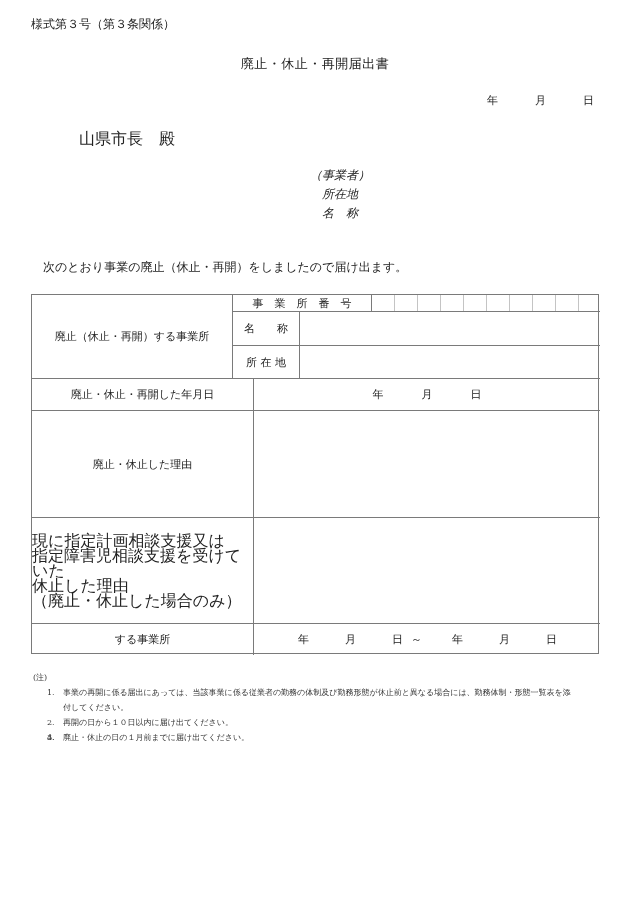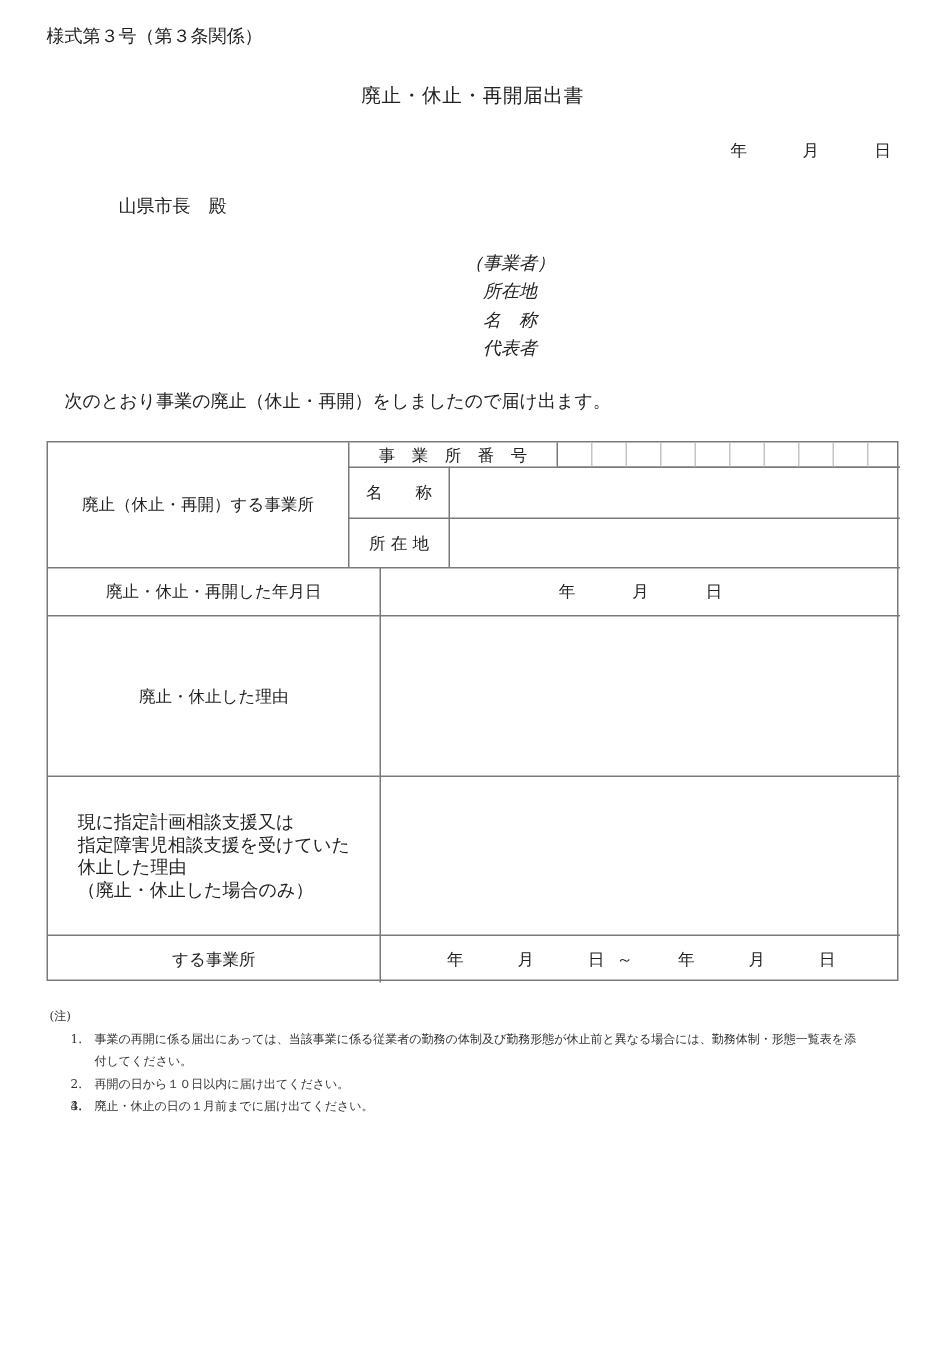--- a/index.html
+++ b/index.html
@@ -2,31 +2,31 @@
 <html><head>
 <meta charset="utf-8">
 <style>
   html, body { margin:0; padding:0; background:#ffffff; }
   body { width:630px; height:903px; position:relative; overflow:hidden;
          font-family: "DejaVu Serif", "Liberation Serif", serif; color:#222; }
   .abs { position:absolute; white-space:nowrap; }
   .form-no { left:31px; top:16px; font-size:12px; }
   .title { left:0; width:630px; top:55px; text-align:center; font-size:13px; letter-spacing:0.5px; }
   .date-line { top:93px; font-size:11px; }
-  .addressee { left:79px; top:129px; font-size:12px; }
+  .addressee { left:79px; top:129px; font-size:16px; }
   .applicant { left:0; width:630px; text-align:center; font-size:12px; line-height:19px; top:166px;font-style:italic; }
   .intro { left:43px; top:259px; font-size:12px;text-align:center; }
 
   .tbl { position:absolute; left:31px; top:294px; width:568px; height:360px;
          border:1px solid #7a7a7a; box-sizing:border-box; }
   .hl { position:absolute; height:0; border-top:1px solid #7a7a7a; }
   .vl { position:absolute; width:0; border-left:1px solid #7a7a7a; }
   .vl-light { position:absolute; width:0; border-left:1px solid #c4c4c4; }
   .cell { position:absolute; display:flex; align-items:center; justify-content:center; font-size:11px; }
-  .measures { font-size:12px; line-height:15px; text-align:left; }
+  .measures { font-size:16px; line-height:15px; text-align:left; }
 
   .notes { position:absolute; left:33px; top:670px; font-size:8px; color:#333; line-height:15px; }
   .notes .item { position:relative; padding-left:16px; }
   .notes .num { position:absolute; left:0; }
 </style>
 </head>
 <body>
 
 <div class="abs form-no">様式第３号（第３条関係）</div>
 <div class="abs title">廃止・休止・再開届出書</div>
@@ -34,21 +34,20 @@
 <div class="abs date-line" style="left:487px;">年</div>
 <div class="abs date-line" style="left:535px;">月</div>
 <div class="abs date-line" style="left:583px;">日</div>
 
 <div class="abs addressee">山県市長　殿</div>
 
 <div class="abs applicant">
   <div style="margin-left:50px;">（事業者）</div>
   <div style="margin-left:50px;">所在地</div>
   <div style="margin-left:50px;">名　称</div>
-  <div style="margin-left:50px;">代表者</div>
 </div>
 
 <div class="abs intro">次のとおり事業の廃止（休止・再開）をしましたので届け出ます。</div>
 
 <div class="tbl">
 
   <div class="hl" style="left:339px; width:229px; top:16px;"></div>
   <div class="hl" style="left:200px; width:368px; top:16px;"></div>
   <div class="hl" style="left:200px; width:368px; top:50px;"></div>
   <div class="hl" style="left:0; width:568px; top:83px;"></div>

